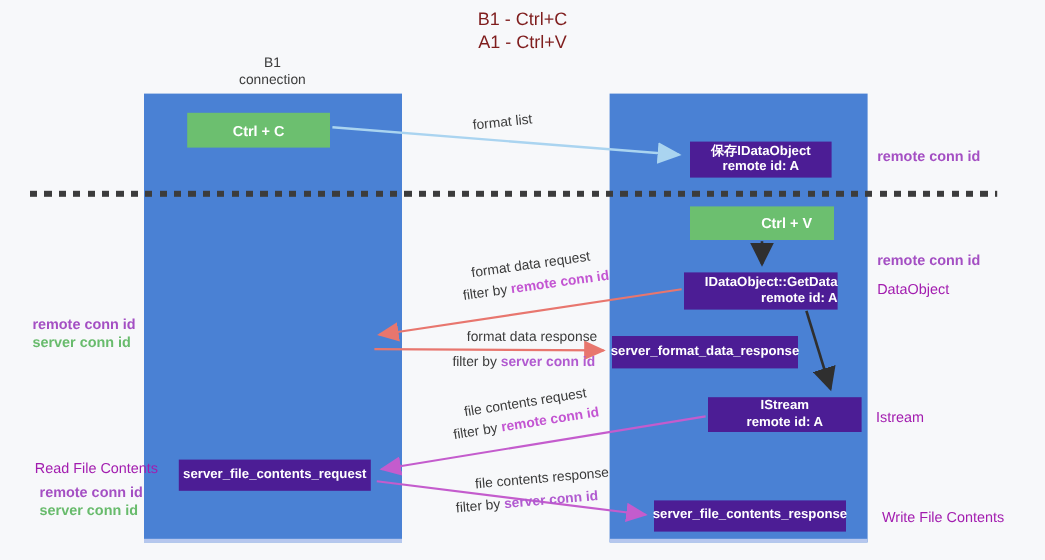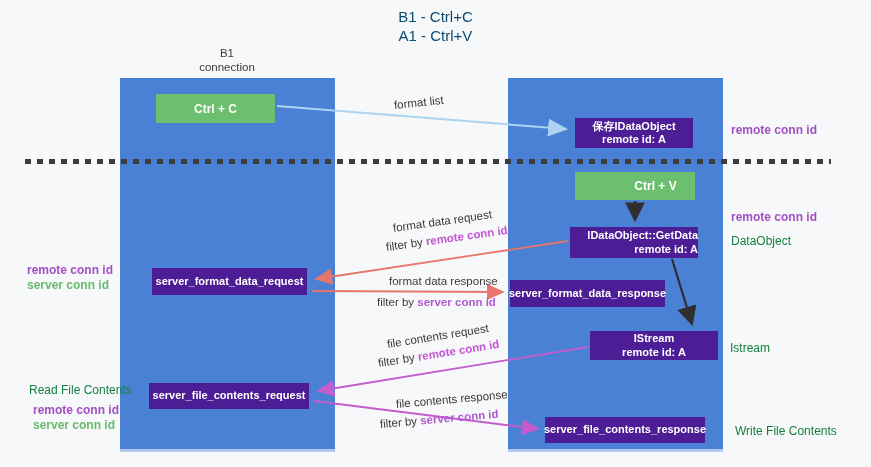--- a/index.html
+++ b/index.html
@@ -1,18 +1,18 @@
 <!DOCTYPE html>
 <html><head>
 <meta charset="utf-8">
 <style>
   html,body{margin:0;padding:0;background:#f7f8fa;font-family:"Liberation Sans",sans-serif;}
   .canvas{position:relative;width:871px;height:467px;background:#f7f8fa;overflow:hidden;}
 
-  .title{position:absolute;left:0;right:0;top:7px;text-align:center;color:#0c4a6e;
+  .title{position:absolute;left:0;right:0;top:7px;text-align:center;color:#7f1d1d;
          font-size:15px;line-height:19px;z-index:5;}
 
   .lane{position:absolute;top:78px;width:215px;height:371px;background:#4a81d4;
         border-bottom:3px solid #b6c7ee;z-index:1;}
   .lane-left{left:120px;}
   .lane-right{left:508px;}
 
   .lane-header{position:absolute;top:46px;width:120px;text-align:center;color:#3c3c3c;
                font-size:11.5px;line-height:14px;z-index:5;}
   .hdr-left{left:167px;}
@@ -21,21 +21,21 @@
   .divider{position:absolute;left:25px;top:159px;width:806px;height:5px;z-index:2;
            background:repeating-linear-gradient(90deg,#3c3c3c 0 6px,transparent 6px 12px);}
 
   .arrows{position:absolute;left:0;top:0;z-index:3;}
 
   .box{position:absolute;display:flex;flex-direction:column;align-items:center;
        justify-content:center;color:#fff;text-align:center;z-index:4;box-sizing:border-box;font-weight:bold;}
   .box-green{background:#6cbf6f;font-size:12px;}
   .box-orange{background:#4c1d95;font-size:11px;line-height:13.5px;}
 
-  .lbl{position:absolute;z-index:5;font-size:12px;color:#15803d;white-space:nowrap;}
+  .lbl{position:absolute;z-index:5;font-size:12px;color:#a21caf;white-space:nowrap;}
   .lbl-purple{color:#a44fc3;font-weight:bold;}
   .lbl-green{color:#68bb6c;font-weight:bold;}
   .flow{position:absolute;z-index:5;font-size:11.5px;color:#3b3b3b;white-space:nowrap;
         transform-origin:left center;}
   .key-remote{color:#c355d2;font-weight:bold;}
   .key-server{color:#b15ad0;font-weight:bold;}
 </style>
 </head>
 <body>
 
@@ -87,23 +87,20 @@
     <span>保存IDataObject</span>
     <span>remote id: A</span>
   </div>
   <div class="box box-green" style="left:575px;top:172px;width:120px;height:28px;padding-left:41px;">
     <span>Ctrl + V</span>
   </div>
   <div class="box box-orange" style="left:570px;top:227px;width:128px;height:31px;align-items:flex-end;">
     <span>IDataObject::GetData</span>
     <span>remote id: A</span>
   </div>
-  <div class="box box-orange" style="left:152px;top:268px;width:155px;height:27px;">
-    <span>server_format_data_request</span>
-  </div>
   <div class="box box-orange" style="left:510px;top:280px;width:155px;height:27px;">
     <span>server_format_data_response</span>
   </div>
   <div class="box box-orange" style="left:590px;top:331px;width:128px;height:29px;">
     <span>IStream</span>
     <span>remote id: A</span>
   </div>
   <div class="box box-orange" style="left:545px;top:417px;width:160px;height:26px;">
     <span>server_file_contents_response</span>
   </div>

